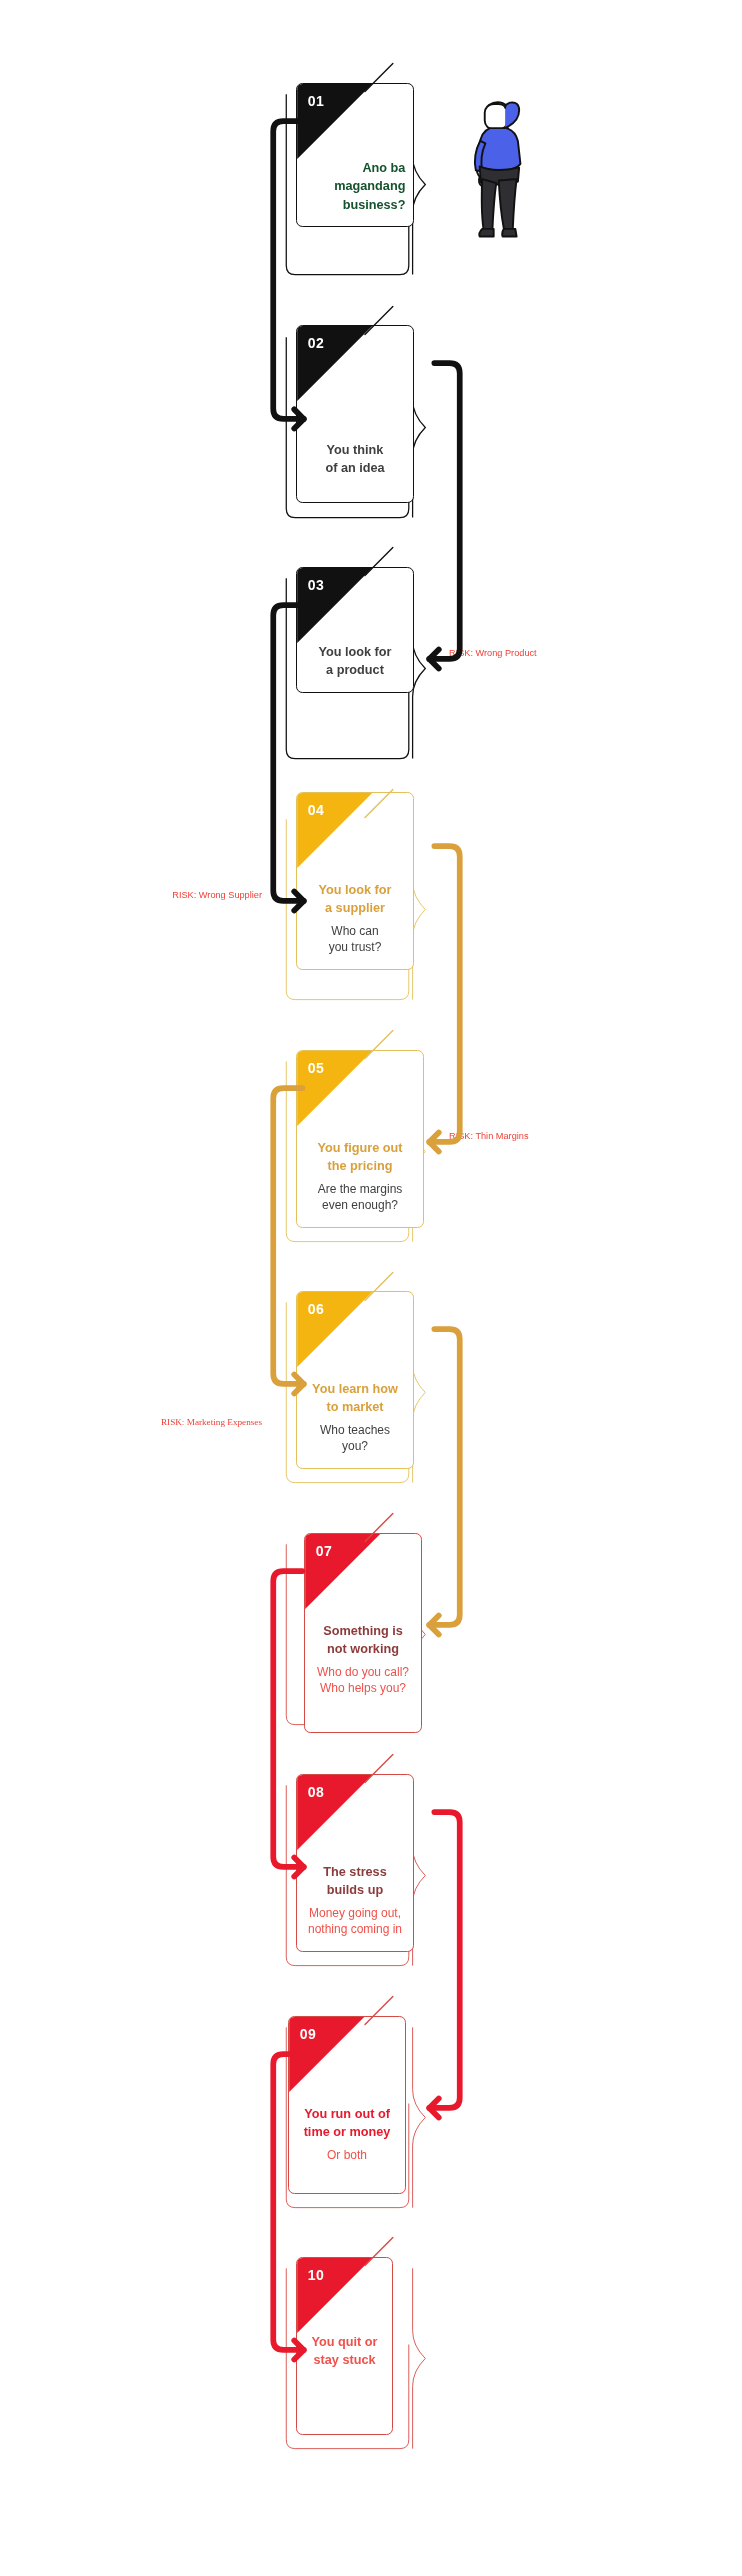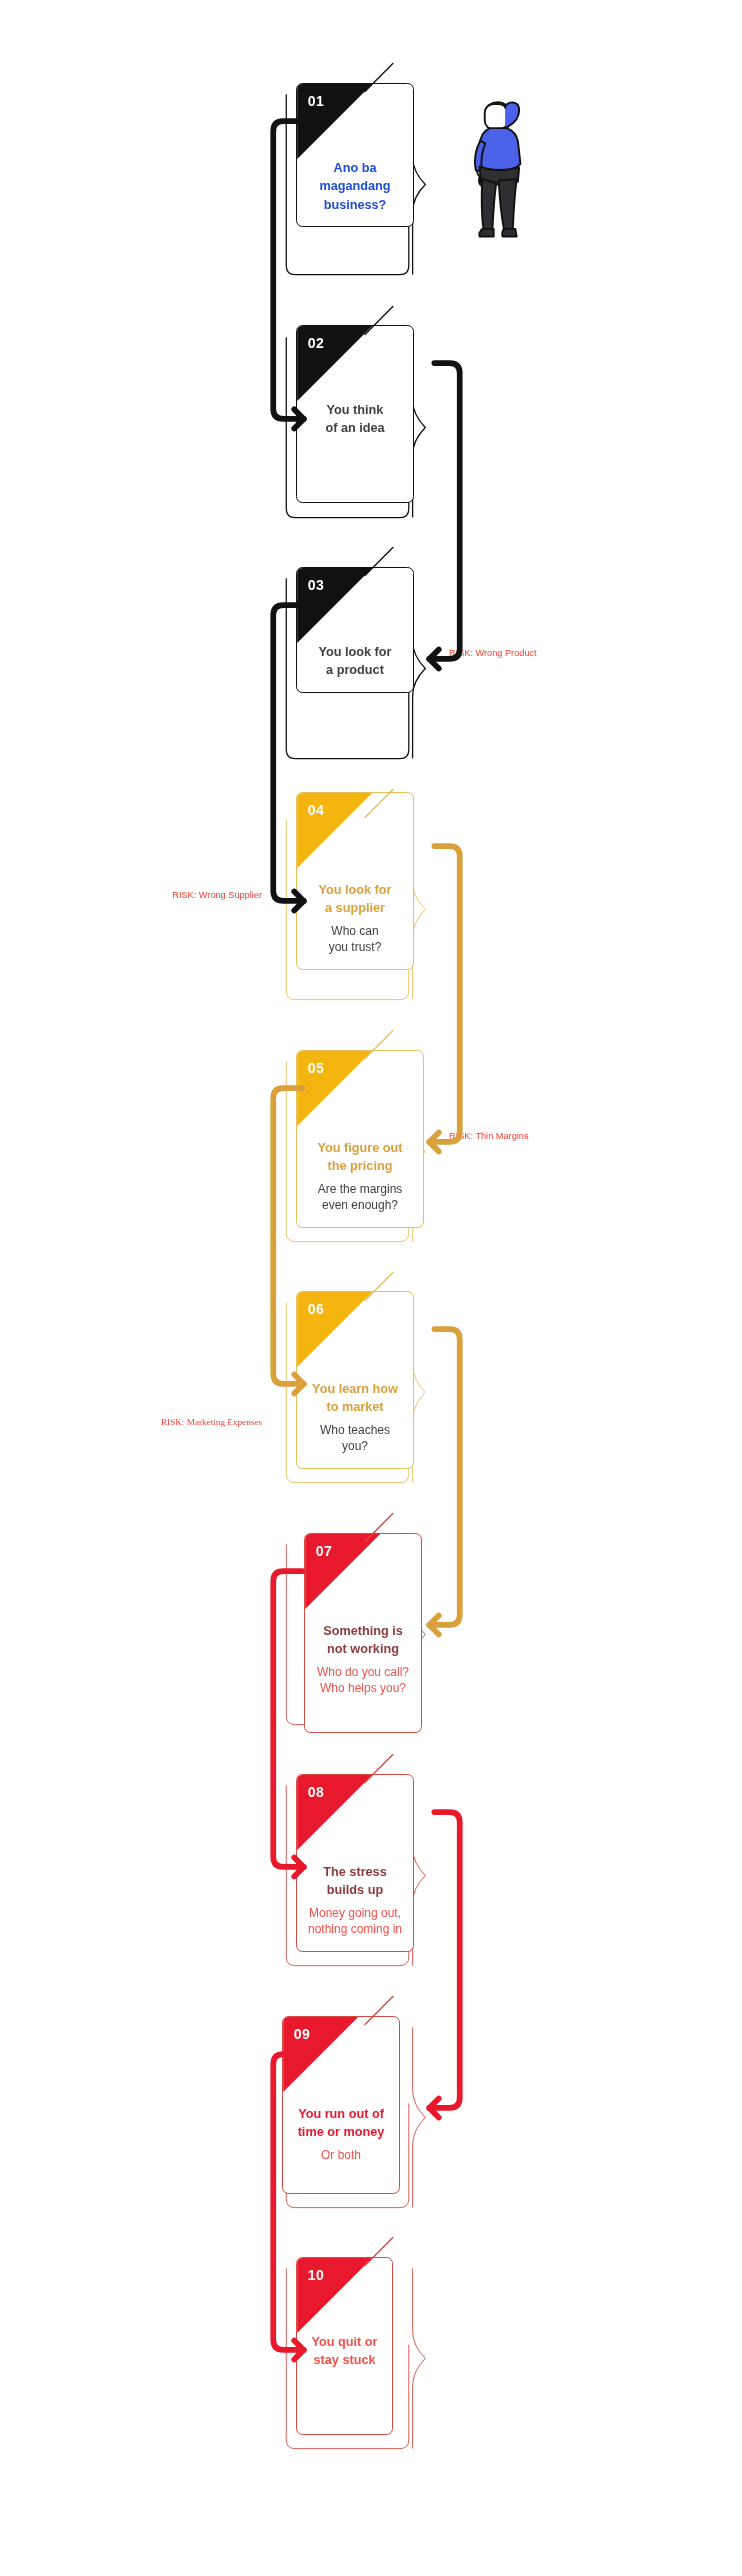--- a/index.html
+++ b/index.html
@@ -76,21 +76,21 @@
           <path d="M 2 24 L 2 294 Q 2 308 16 308 L 181 308 Q 195 308 195 294 L 195 144" fill="none" stroke="#111111" stroke-width="2"></path>
           <path d="M 201 24 L 201 122 Q 201 146 221 166 Q 201 186 201 210 L 201 308" fill="none" stroke="#111111" stroke-width="2"></path>
         </svg>
       </div>
       <div class="card" style="left: 296px; top: 83px; width: 118px; height: 144px; border-color: rgb(17, 17, 17); border-width: 1.6px;">
         <svg width="118" height="178" viewBox="0 0 185 280" style="position:absolute;left:0;top:0;">
           <path d="M 0 0 L 118 0 L 0 118 Z" fill="#111111"></path>
         </svg>
         <div class="num">01</div>
         <div class="body" style="top: 75px;">
-          <p class="title" style="color: #1d4ed8;">Ano ba
+          <p class="title" style="color: #14532d; text-align: right;">Ano ba
 magandang
 business?</p>
         </div>
       </div>
       <svg width="38" height="38" viewBox="0 0 60 60" style="position: absolute; pointer-events: none; left: 365px; top: 61px;">
         <line x1="0" y1="48" x2="44" y2="4" stroke="#111111" stroke-width="2.2" stroke-linecap="round"></line>
       </svg>
     </div>
     <div class="step" style="top: 0px;">
       <div class="frame" style="left: 285px; top: 322px;">
@@ -98,21 +98,21 @@
           <path d="M 2 24 L 2 294 Q 2 308 16 308 L 181 308 Q 195 308 195 294 L 195 144" fill="none" stroke="#111111" stroke-width="2"></path>
           <path d="M 201 24 L 201 122 Q 201 146 221 166 Q 201 186 201 210 L 201 308" fill="none" stroke="#111111" stroke-width="2"></path>
         </svg>
       </div>
       <div class="card" style="left: 296px; top: 325px; width: 118px; height: 178px; border-color: rgb(17, 17, 17); border-width: 1.6px;">
         <svg width="118" height="178" viewBox="0 0 185 280" style="position:absolute;left:0;top:0;">
           <path d="M 0 0 L 118 0 L 0 118 Z" fill="#111111"></path>
         </svg>
         <div class="num">02</div>
         <div class="body" style="top: 75px;">
-          <p class="title" style="color: rgb(63, 63, 63);">You think
+          <p class="title" style="color: rgb(63, 63, 63); margin-top: 40px;">You think
 of an idea</p>
         </div>
       </div>
       <svg width="38" height="38" viewBox="0 0 60 60" style="position: absolute; pointer-events: none; left: 365px; top: 304px;">
         <line x1="0" y1="48" x2="44" y2="4" stroke="#111111" stroke-width="2.2" stroke-linecap="round"></line>
       </svg>
     </div>
     <div class="step" style="top: 0px;">
       <div class="frame" style="left: 285px; top: 563px;">
         <svg width="153" height="216" viewBox="0 0 241 340">
@@ -253,21 +253,21 @@
         <line x1="0" y1="48" x2="44" y2="4" stroke="#D64A45" stroke-width="2.2" stroke-linecap="round"></line>
       </svg>
     </div>
     <div class="step" style="top: 0px;">
       <div class="frame" style="left: 285px; top: 2012px;">
         <svg width="153" height="216" viewBox="0 0 241 340">
           <path d="M 2 24 L 2 294 Q 2 308 16 308 L 181 308 Q 195 308 195 294 L 195 144" fill="none" stroke="#D64A45" stroke-width="1.4"></path>
           <path d="M 201 24 L 201 122 Q 201 146 221 166 Q 201 186 201 210 L 201 308" fill="none" stroke="#D64A45" stroke-width="1.4"></path>
         </svg>
       </div>
-      <div class="card" style="left: 282px; top: 2016px; width: 118px; height: 178px; border-color: rgb(214, 74, 69); border-width: 1px;">
+      <div class="card" style="left: 288px; top: 2016px; width: 118px; height: 178px; border-color: rgb(214, 74, 69); border-width: 1px;">
         <svg width="118" height="178" viewBox="0 0 185 280" style="position:absolute;left:0;top:0;">
           <path d="M 0 0 L 118 0 L 0 118 Z" fill="#E8192C"></path>
         </svg>
         <div class="num">09</div>
         <div class="body" style="top: 88px;">
           <p class="title" style="color: rgb(232, 25, 44);">You run out of
 time or money</p>
           <p class="sub" style="color: rgb(240, 81, 74);">Or both</p>
         </div>
       </div>

